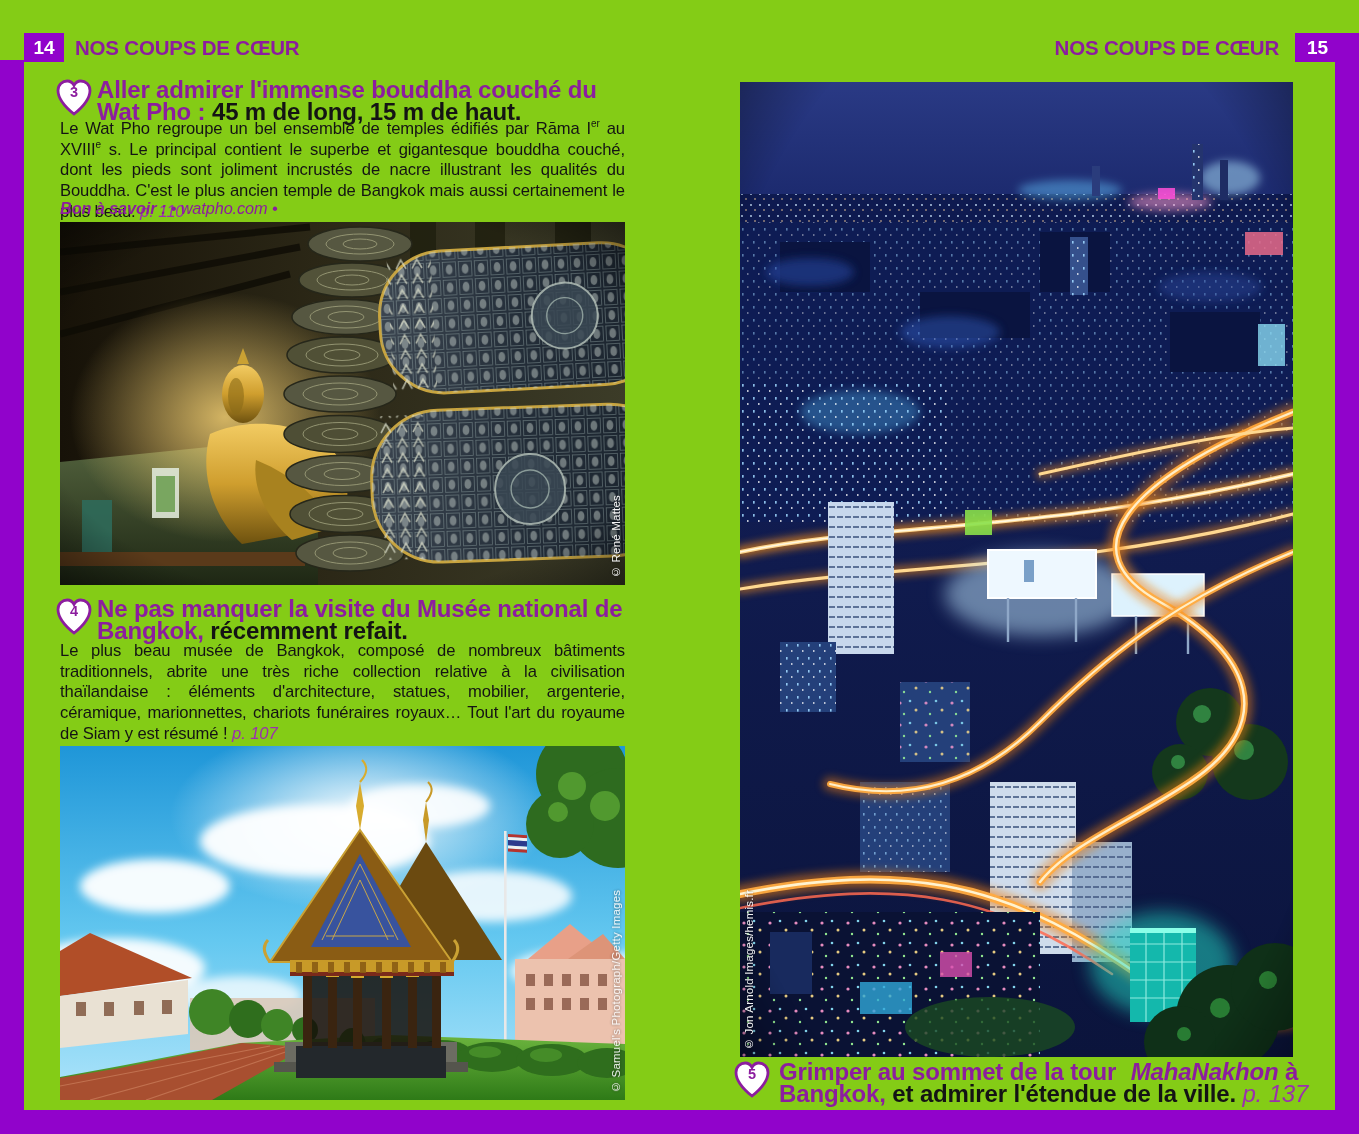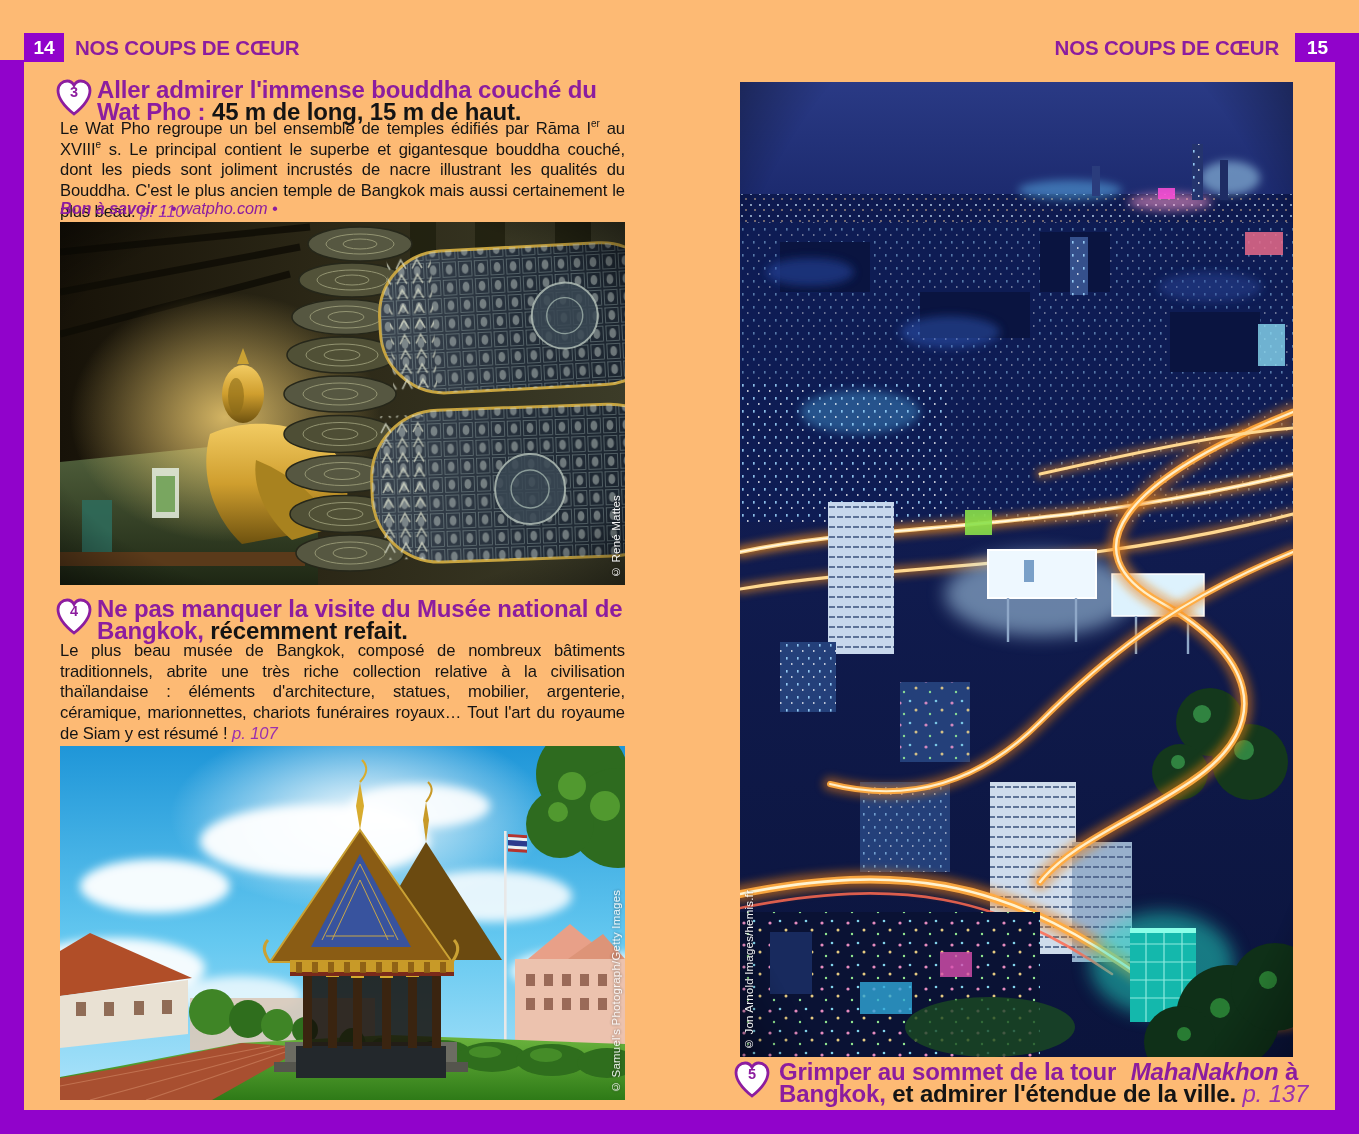--- a/index.html
+++ b/index.html
@@ -1,17 +1,17 @@
 <!DOCTYPE html>
 <html><head>
 <meta charset="utf-8">
 <style>
   html,body{margin:0;padding:0;background:#e8e8e8;}
   .page{
-    position:relative;width:1359px;height:1134px;background:#fdba74;
+    position:relative;width:1359px;height:1134px;background:#84cc16;
     font-family:"Liberation Sans", sans-serif;overflow:hidden;margin:0 auto;
   }
   
   .strip{position:absolute;background:#9103cb;}
   .strip-left{left:0;top:60px;width:24px;height:1074px;}
   .strip-right{left:1335px;top:60px;width:24px;height:1074px;}
   .strip-bottom{left:0;top:1110px;width:1359px;height:24px;}
   .pagenum{
     position:absolute;background:#9103cb;color:#fff;font-weight:bold;
     font-size:19px;height:29px;display:flex;align-items:center;

